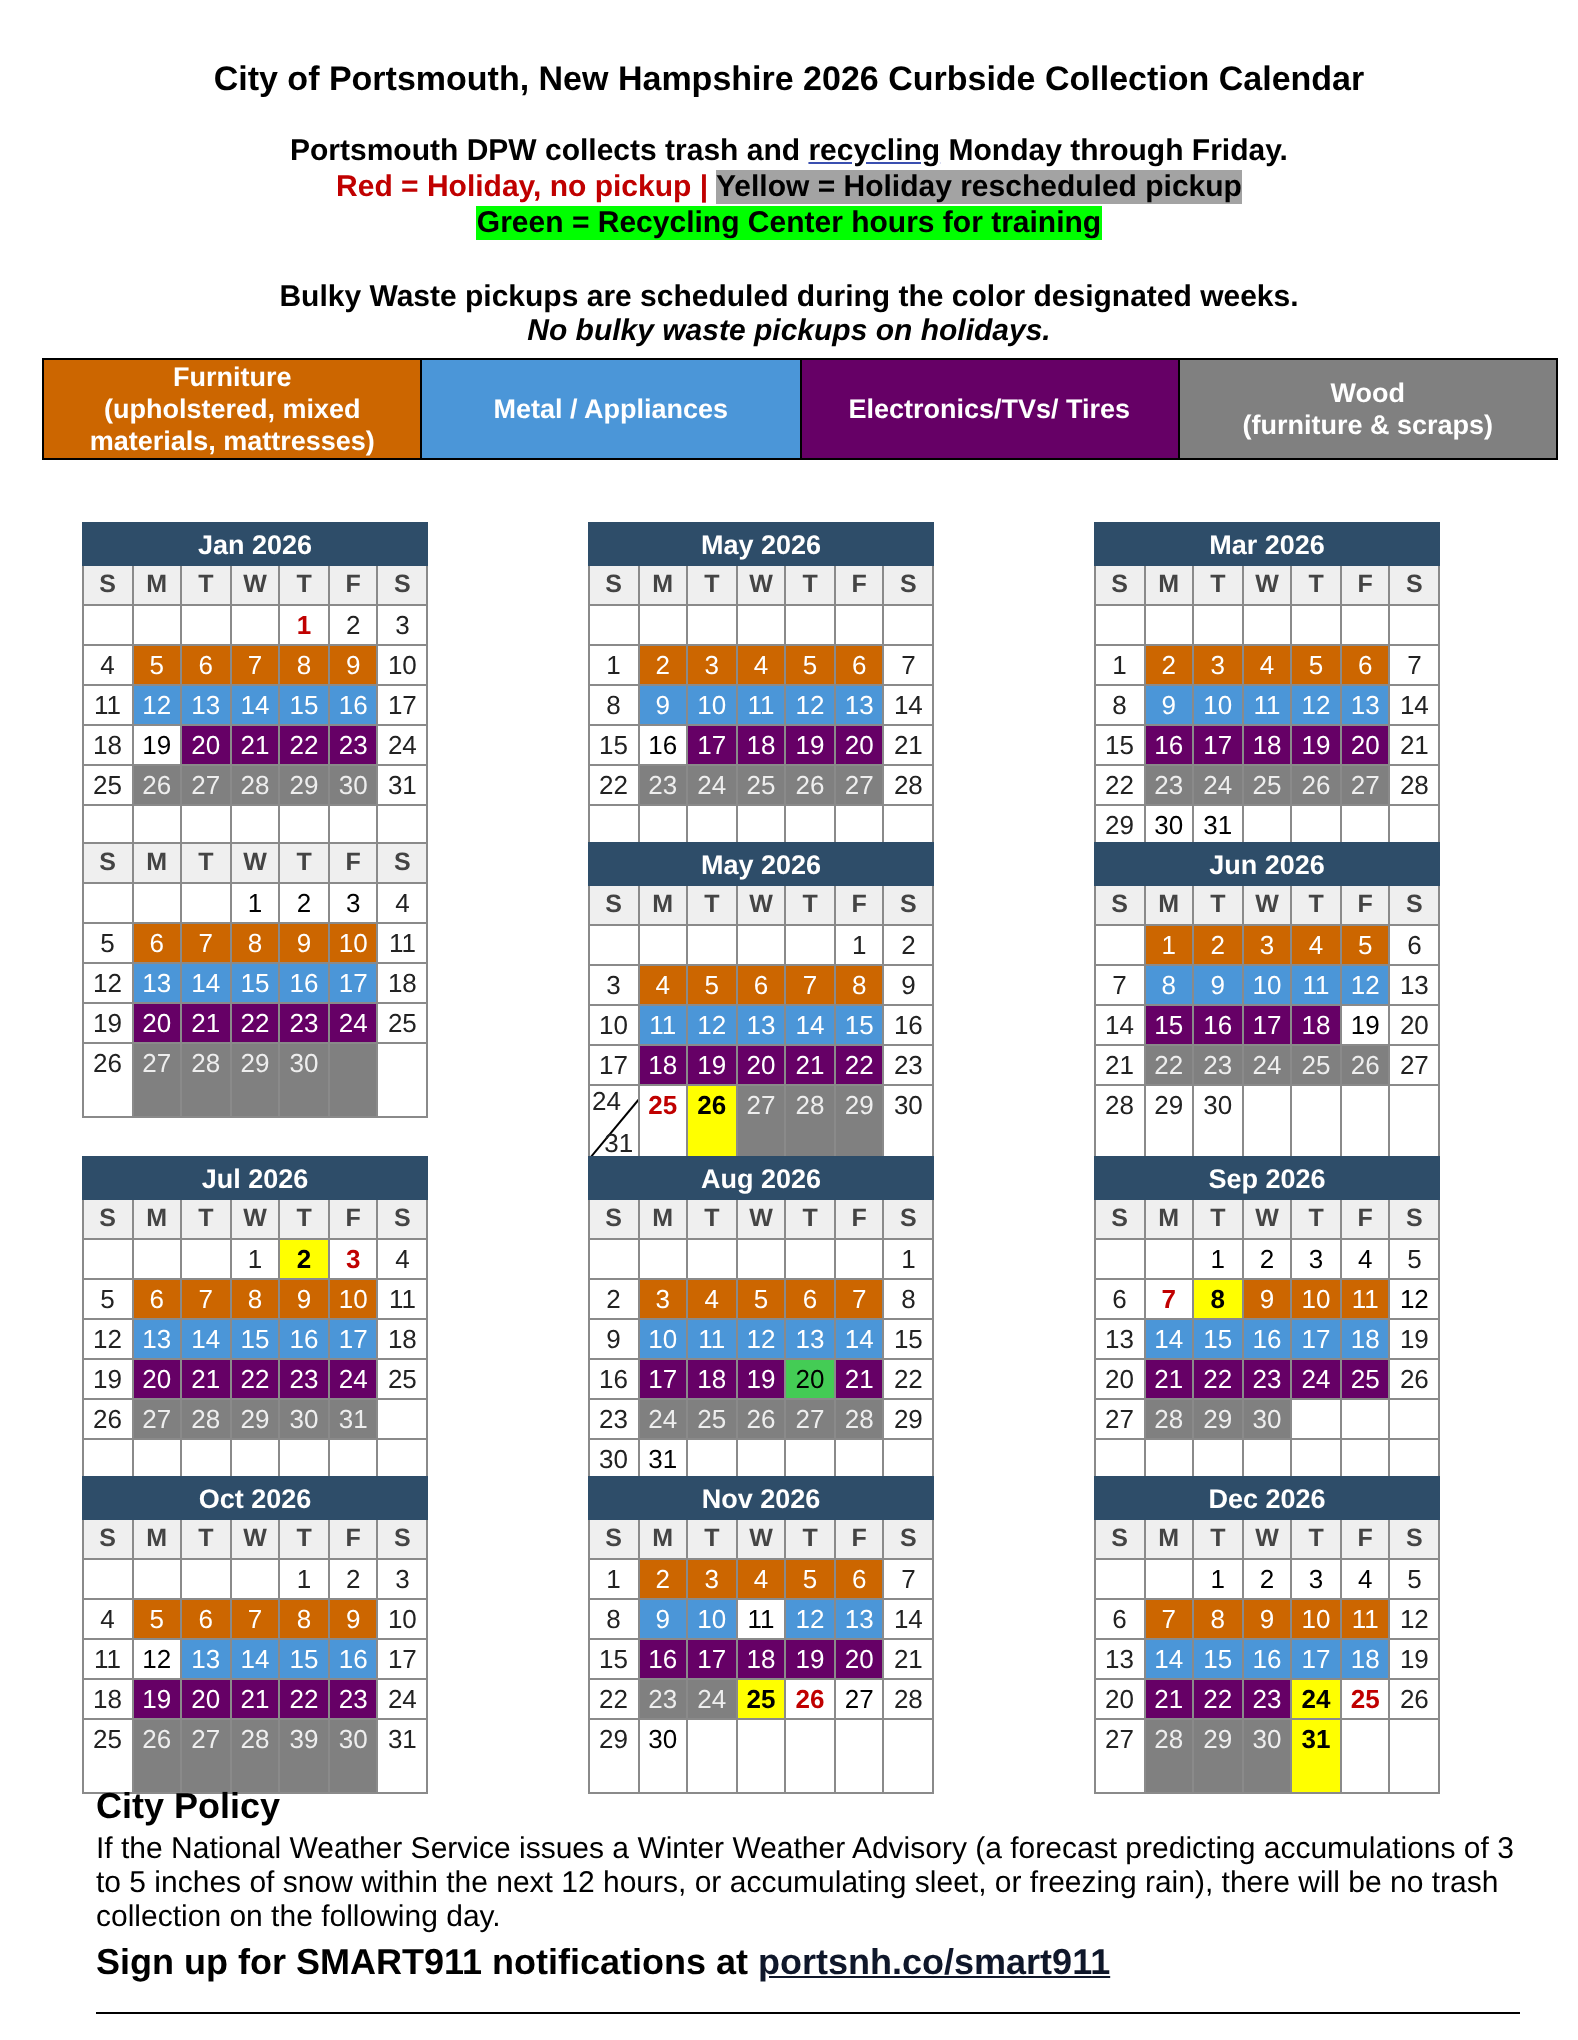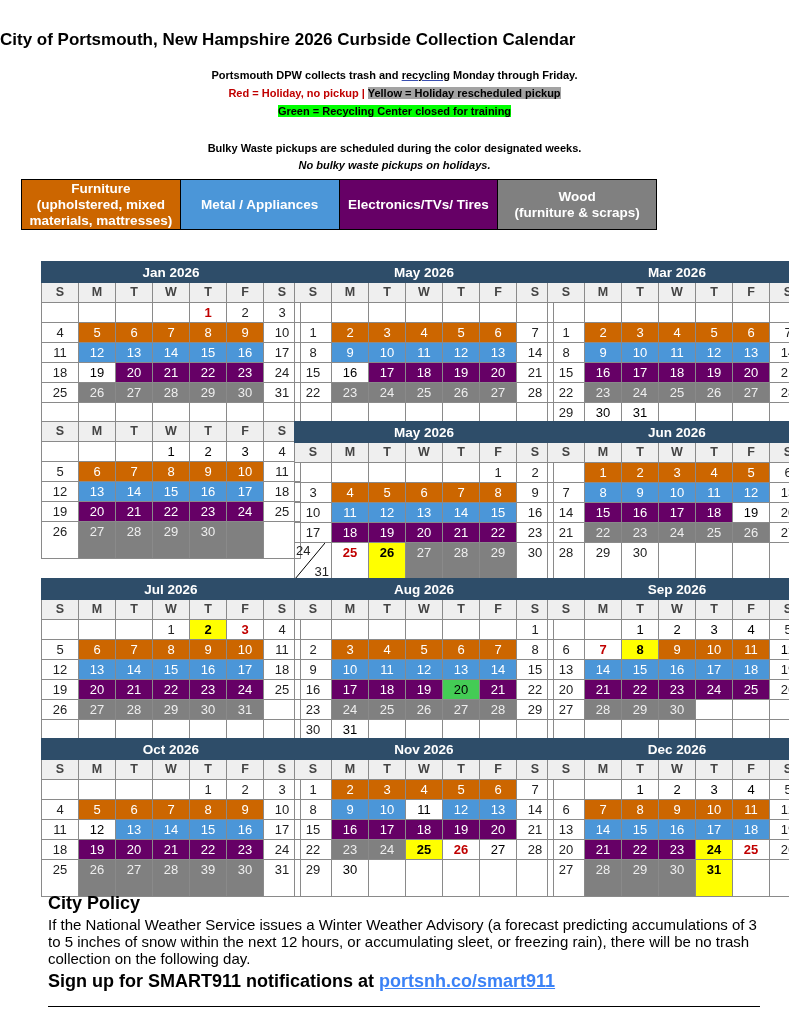--- a/index.html
+++ b/index.html
@@ -1,61 +1,61 @@
 <!DOCTYPE html>
 <html><head>
 <meta charset="utf-8">
 <style>
   html, body { margin:0; padding:0; background:#ffffff; }
   body { width:789px; height:1020px; position:relative; font-family:"Liberation Sans", sans-serif; color:#000; overflow:hidden; }
-  .title { position:absolute; top:30px; left:0; width:789px; text-align:left; font-weight:bold; font-size:17px; }
-  .sub { position:absolute; left:0; width:789px; text-align:center; font-weight:bold; font-size:11px; line-height:17px; }
+  .title { position:absolute; top:30px; left:0; width:789px; text-align:center; font-weight:bold; font-size:17px; }
+  .sub { position:absolute; left:0; width:789px; text-align:center; font-weight:bold; font-size:15px; line-height:17px; }
   .sub u { text-decoration:underline; text-decoration-color:#3a4fb0; }
   .red { color:#c00000; }
   .hl-yellow { background:#a3a3a3; }
   .hl-green { background:#00ff00; }
-  .legend { position:absolute; top:179px; left:21px; width:636px; height:51px; display:flex; border:1px solid #000; box-sizing:border-box; }
+  .legend { position:absolute; top:179px; left:21px; width:758px; height:51px; display:flex; border:1px solid #000; box-sizing:border-box; }
   .legend .box { flex:1; display:flex; align-items:center; justify-content:center; text-align:center; color:#fff; font-weight:bold; font-size:13.5px; line-height:16px; border-right:1px solid #000; white-space:pre-line; }
   .legend .box:last-child { border-right:none; }
-  .cal { position:absolute; width:260px; border-collapse:collapse; table-layout:fixed; }
+  .cal { position:absolute; width:173px; border-collapse:collapse; table-layout:fixed; }
   .cal td { border:1px solid #8a8a8a; height:19px; padding:0; text-align:center; font-size:13px; line-height:19px; color:#222; overflow:hidden; }
   .cal .mhead td { background:#2e4d69; color:#fff; font-weight:bold; font-size:13.5px; border-color:#2e4d69; height:20px; }
   .cal .dhead td { background:#efefef; color:#444; font-weight:bold; font-size:12.5px; }
   .c-o { background:#cc6600; color:#fff !important; }
   .c-b { background:#4b96d8; color:#fff !important; }
   .c-p { background:#660066; color:#fff !important; }
   .c-g { background:#808080; color:#eee !important; }
   .c-y { background:#ffff00; color:#000 !important; font-weight:bold; }
   .c-gr { background:#44cc55; color:#000 !important; }
   .c-r { color:#c00000 !important; font-weight:bold; }
   .c-k { color:#000 !important; }
   .tall td { height:36px; vertical-align:top; }
   .split { position:relative; }
   .split .a { position:absolute; left:1px; top:-2px; font-size:13px; }
   .split .b { position:absolute; right:2px; bottom:-2px; font-size:13px; }
   .split svg { position:absolute; left:0; top:0; }
   .policy-h { position:absolute; top:893px; left:48px; font-weight:bold; font-size:18px; }
   .policy-t { position:absolute; top:916px; left:48px; width:720px; font-size:15px; line-height:17px; }
   .signup { position:absolute; top:971px; left:48px; font-weight:bold; font-size:18px; }
-  .signup a { color:#3b82f6; text-decoration:underline; }
+  .signup a { color:#0f172a; text-decoration:underline; }
   .rule { position:absolute; top:1006px; left:48px; width:712px; height:1px; background:#000; }
 </style>
 </head>
 <body>
 
 <div class="title">City of Portsmouth, New Hampshire 2026 Curbside Collection Calendar</div>
 
 <div class="sub" style="top:67px;">
   <span>Portsmouth DPW collects trash and </span><u>recycling</u><span> Monday through Friday.</span>
 </div>
 <div class="sub" style="top:85px;">
   <span class="red">Red = Holiday, no pickup | </span><span class="hl-yellow">Yellow = Holiday rescheduled pickup</span>
 </div>
 <div class="sub" style="top:103px;">
-  <span class="hl-green">Green = Recycling Center closed for training</span>
+  <span class="hl-green">Green = Recycling Center hours for training</span>
 </div>
 <div class="sub" style="top:140px;">Bulky Waste pickups are scheduled during the color designated weeks.</div>
 <div class="sub" style="top:157px; font-style:italic;">No bulky waste pickups on holidays.</div>
 
 <div class="legend" id="legend">
     <div class="box" style="background: rgb(204, 102, 0);">Furniture
 (upholstered, mixed
 materials, mattresses)</div>
     <div class="box" style="background: rgb(75, 150, 216);">Metal / Appliances</div>
     <div class="box" style="background: rgb(102, 0, 102);">Electronics/TVs/ Tires</div>

